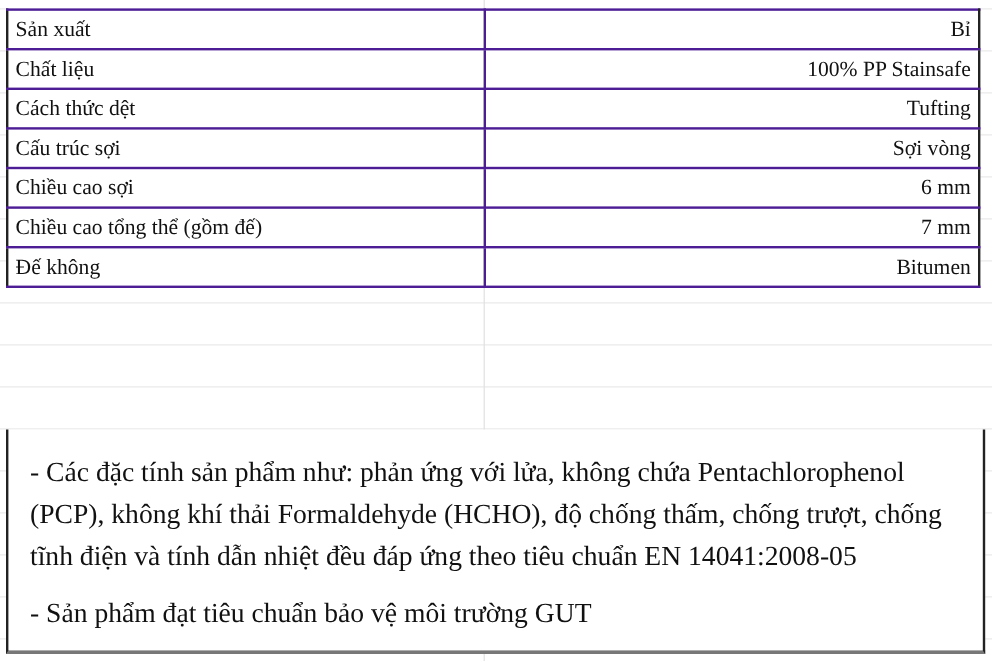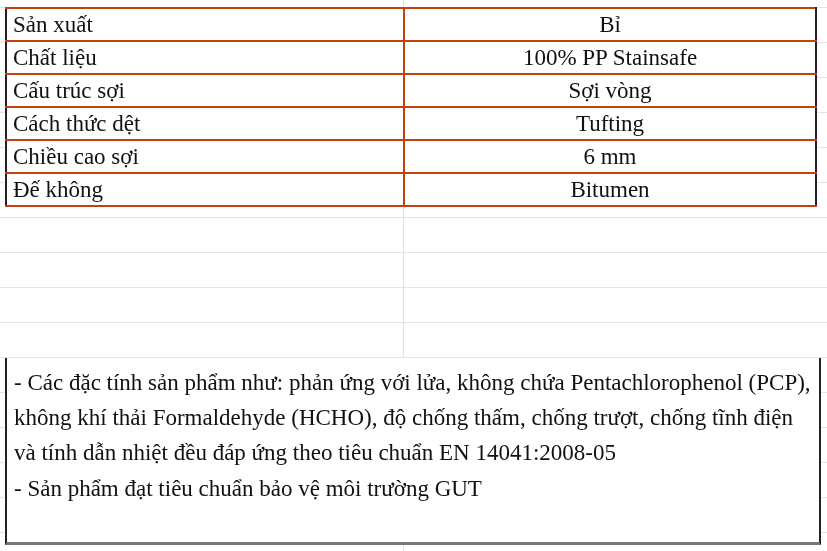--- a/index.html
+++ b/index.html
@@ -2,54 +2,58 @@
 <html><head>
 <meta charset="utf-8">
 <style>
   html,body{margin:0;padding:0;background:#fff;}
   body{width:827px;height:551px;position:relative;overflow:hidden;font-family:"Liberation Serif","DejaVu Serif",serif;color:#111;}
   .gridbg{position:absolute;inset:0;
     background-image:linear-gradient(#e4e4e4 1px,transparent 1px);
     background-size:100% 35px;background-position:0 7px;}
   .vline{position:absolute;top:0;bottom:0;width:1px;background:#e0e0e0;}
   table.spec{position:absolute;left:5px;top:7px;width:812px;border-collapse:collapse;background:#fff;}
-  table.spec td{border:2px solid #c2410c;height:31px;padding:0 6px;font-size:23px;line-height:31px;white-space:nowrap;}
+  table.spec td{border:2px solid #4c1d95;height:31px;padding:0 6px;font-size:18px;line-height:31px;white-space:nowrap;}
   table.spec td.k{width:384px;text-align:left;}
-  table.spec td.v{text-align:center;border-right:2px solid #222;}
+  table.spec td.v{text-align:right;border-right:2px solid #222;}
   table.spec td.first{border-left:2px solid #222;}
   .notes{position:absolute;left:5px;top:358px;width:802px;height:178px;border-left:2px solid #222;border-right:2px solid #222;border-bottom:3px solid #777;background:#fff;padding:6px 4px 0 6px;font-size:23px;line-height:35px;}
-  .notes p{margin:1px;}
+  .notes p{margin:12px;}
 </style>
 </head>
 <body>
 
 <div class="gridbg"></div>
 <div class="vline" style="left:403px"></div>
 
 <table class="spec">
   <tbody>
     <tr>
         <td class="k first">Sản xuất</td>
         <td class="v">Bỉ</td>
       </tr>
     <tr>
         <td class="k first">Chất liệu</td>
         <td class="v">100% PP Stainsafe</td>
       </tr>
     <tr>
+        <td class="k first">Cách thức dệt</td>
+        <td class="v">Tufting</td>
+      </tr>
+    <tr>
         <td class="k first">Cấu trúc sợi</td>
         <td class="v">Sợi vòng</td>
       </tr>
     <tr>
-        <td class="k first">Cách thức dệt</td>
-        <td class="v">Tufting</td>
+        <td class="k first">Chiều cao sợi</td>
+        <td class="v">6 mm</td>
       </tr>
     <tr>
-        <td class="k first">Chiều cao sợi</td>
-        <td class="v">6 mm</td>
+        <td class="k first">Chiều cao tổng thể (gồm đế)</td>
+        <td class="v">7 mm</td>
       </tr>
     <tr>
         <td class="k first">Đế không</td>
         <td class="v">Bitumen</td>
       </tr>
   </tbody>
 </table>
 
 <div class="notes">
   <p>- Các đặc tính sản phẩm như: phản ứng với lửa, không chứa Pentachlorophenol (PCP), không khí thải Formaldehyde (HCHO), độ chống thấm, chống trượt, chống tĩnh điện và tính dẫn nhiệt đều đáp ứng theo tiêu chuẩn EN 14041:2008-05</p>

